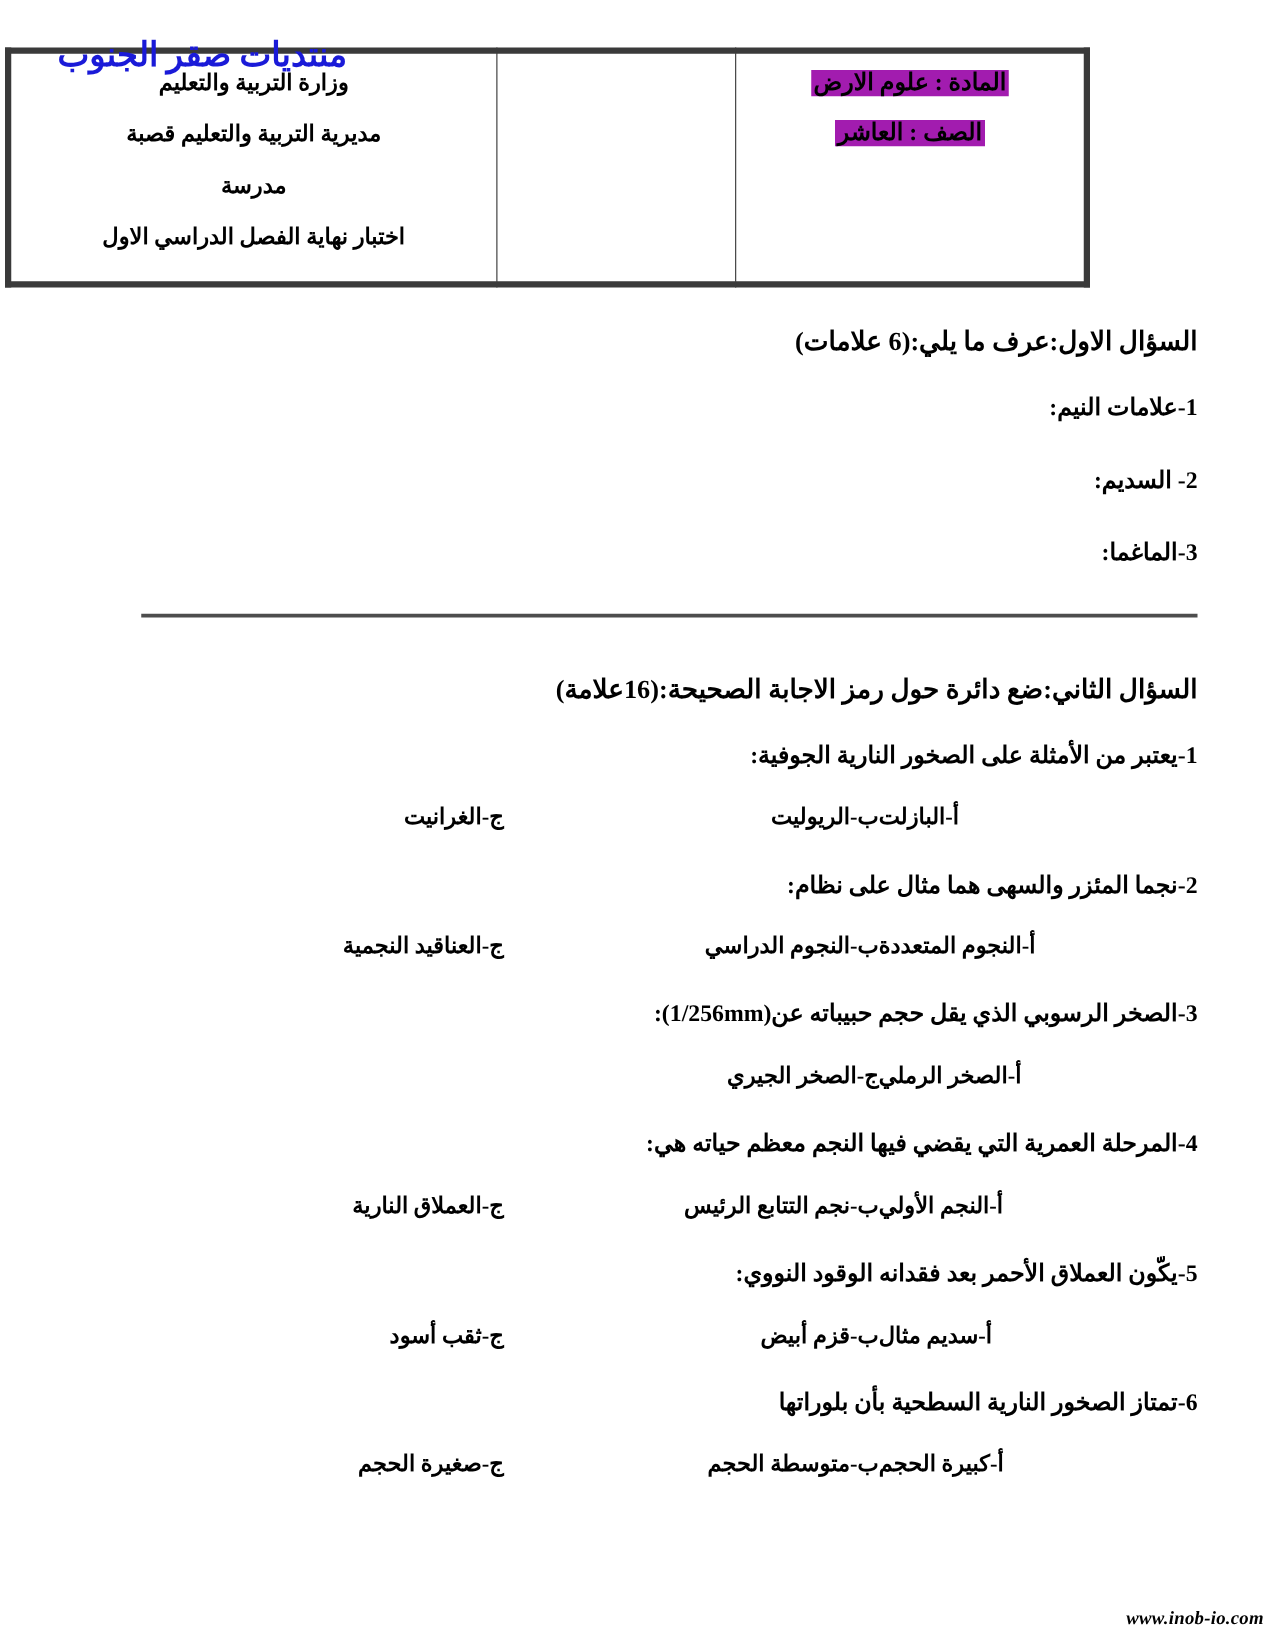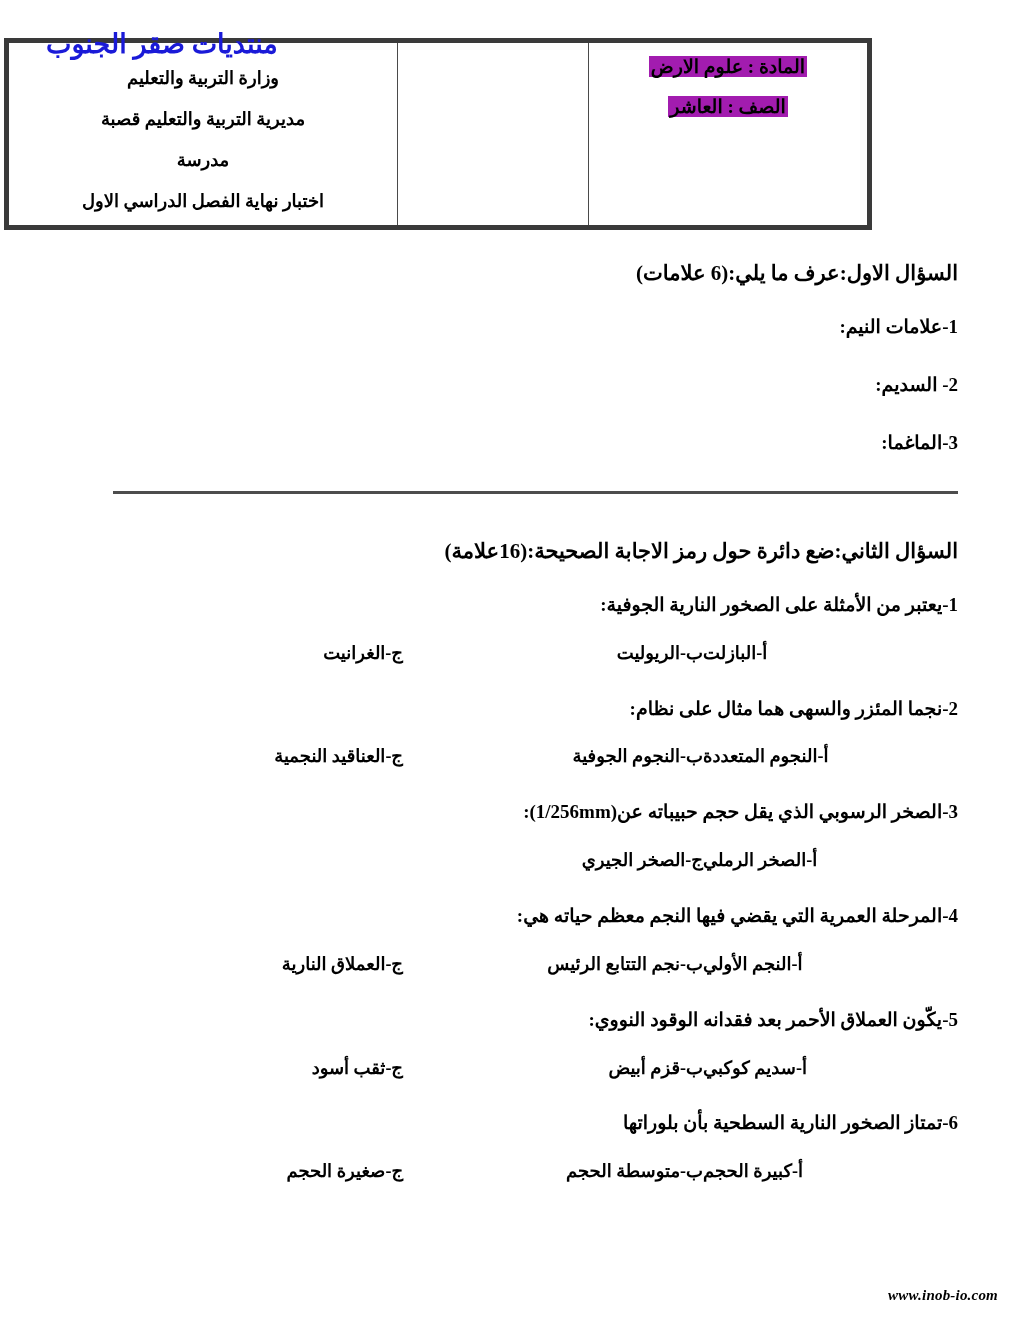--- a/index.html
+++ b/index.html
@@ -60,21 +60,21 @@
   .hl {
     background: #a21caf;
     font-weight: bold;
     font-size: 19px;
     font-family: "Liberation Serif", "DejaVu Serif", serif;
     padding: 0 2px;
     white-space: nowrap;
   }
 
   .right-cell-inner {
-    padding: 26px 12px 0 12px;
+    padding: 14px 12px 0 12px;
     text-align: center;
   }
   .ministry-line {
     font-weight: bold;
     font-size: 18px;
     line-height: 1.0;
     margin: 0 0 23px 0;
     white-space: nowrap;
   }
   .ministry-line:last-child { margin-bottom: 0; }
@@ -152,21 +152,21 @@
   .opt-c { width: 260px; text-align: right; }
 
   
   .footer {
     position: absolute;
     left: 0;
     right: 0;
     bottom: 16px;
     text-align: left;
     padding-left: 0;
-    padding-right: 22px;
+    padding-right: 9px;
     direction: ltr;
   }
   .footer-text {
     display: inline-block;
     float: right;
     font-family: "Liberation Serif", "DejaVu Serif", serif;
     font-weight: bold;
     font-style: italic;
     font-size: 15px;
     color: #000;
@@ -228,21 +228,21 @@
         <div class="opt opt-a">أ-البازلت</div>
         <div class="opt opt-b">ب-الريوليت</div>
         <div class="opt opt-c">ج-الغرانيت</div>
       </div>
     </div>
 
     <div class="mcq-block">
       <div class="mcq-stem">2-نجما المئزر والسهى هما مثال على نظام:</div>
       <div class="mcq-options">
         <div class="opt opt-a">أ-النجوم المتعددة</div>
-        <div class="opt opt-b">ب-النجوم الجوفية</div>
+        <div class="opt opt-b">ب-النجوم الدراسي</div>
         <div class="opt opt-c">ج-العناقيد النجمية</div>
       </div>
     </div>
 
     <div class="mcq-block">
       <div class="mcq-stem">3-الصخر الرسوبي الذي يقل حجم حبيباته عن(1/256mm):</div>
       <div class="mcq-options">
         <div class="opt opt-a">أ-الصخر الرملي</div>
         <div class="opt opt-c">ج-الصخر الجيري</div>
       </div>
@@ -253,21 +253,21 @@
       <div class="mcq-options">
         <div class="opt opt-a">أ-النجم الأولي</div>
         <div class="opt opt-b">ب-نجم التتابع الرئيس</div>
         <div class="opt opt-c">ج-العملاق النارية</div>
       </div>
     </div>
 
     <div class="mcq-block">
       <div class="mcq-stem">5-يكّون العملاق الأحمر بعد فقدانه الوقود النووي:</div>
       <div class="mcq-options">
-        <div class="opt opt-a">أ-سديم كوكبي</div>
+        <div class="opt opt-a">أ-سديم مثال</div>
         <div class="opt opt-b">ب-قزم أبيض</div>
         <div class="opt opt-c">ج-ثقب أسود</div>
       </div>
     </div>
 
     <div class="mcq-block">
       <div class="mcq-stem">6-تمتاز الصخور النارية السطحية بأن بلوراتها</div>
       <div class="mcq-options">
         <div class="opt opt-a">أ-كبيرة الحجم</div>
         <div class="opt opt-b">ب-متوسطة الحجم</div>

